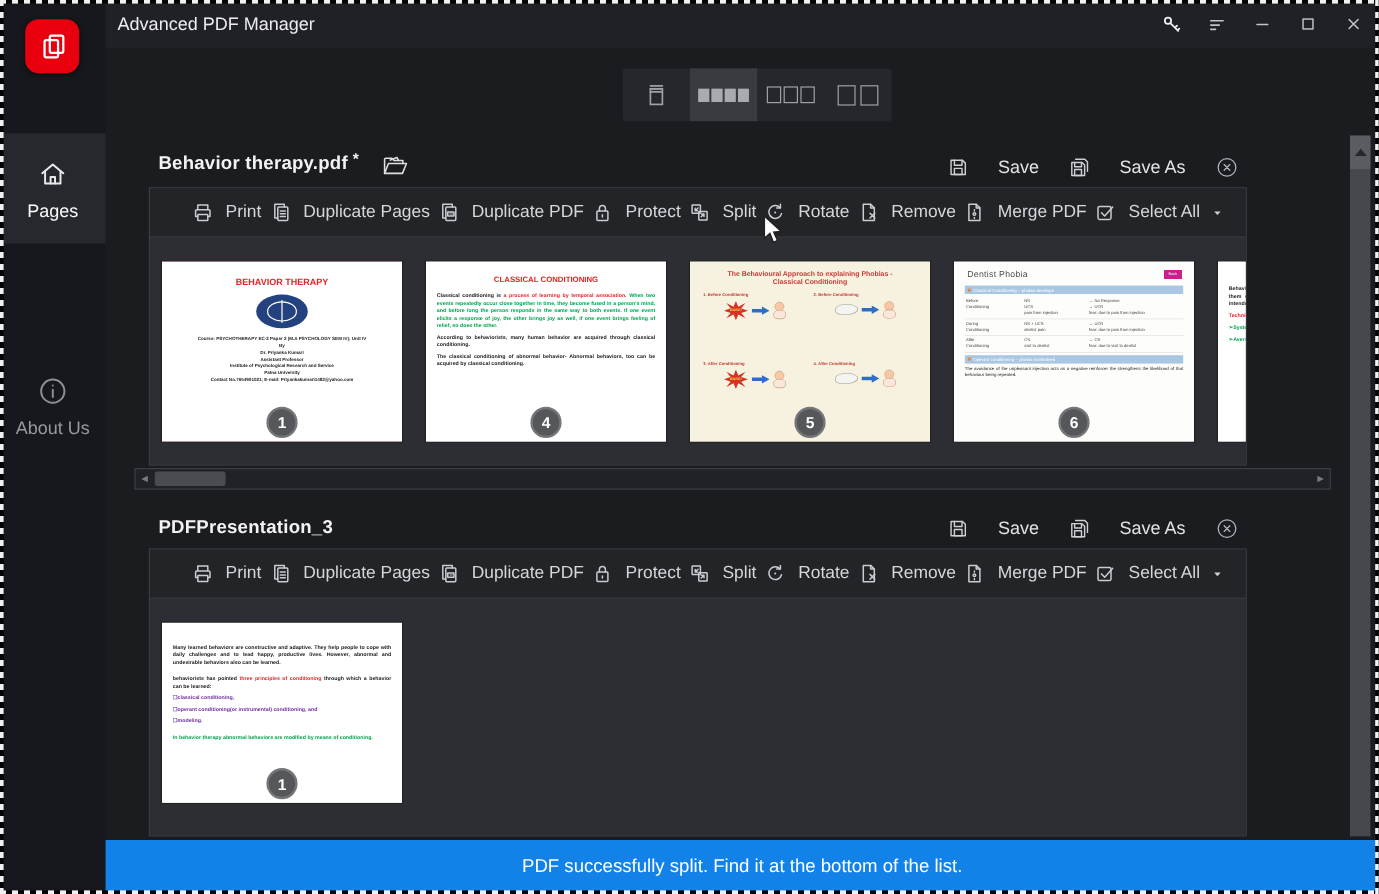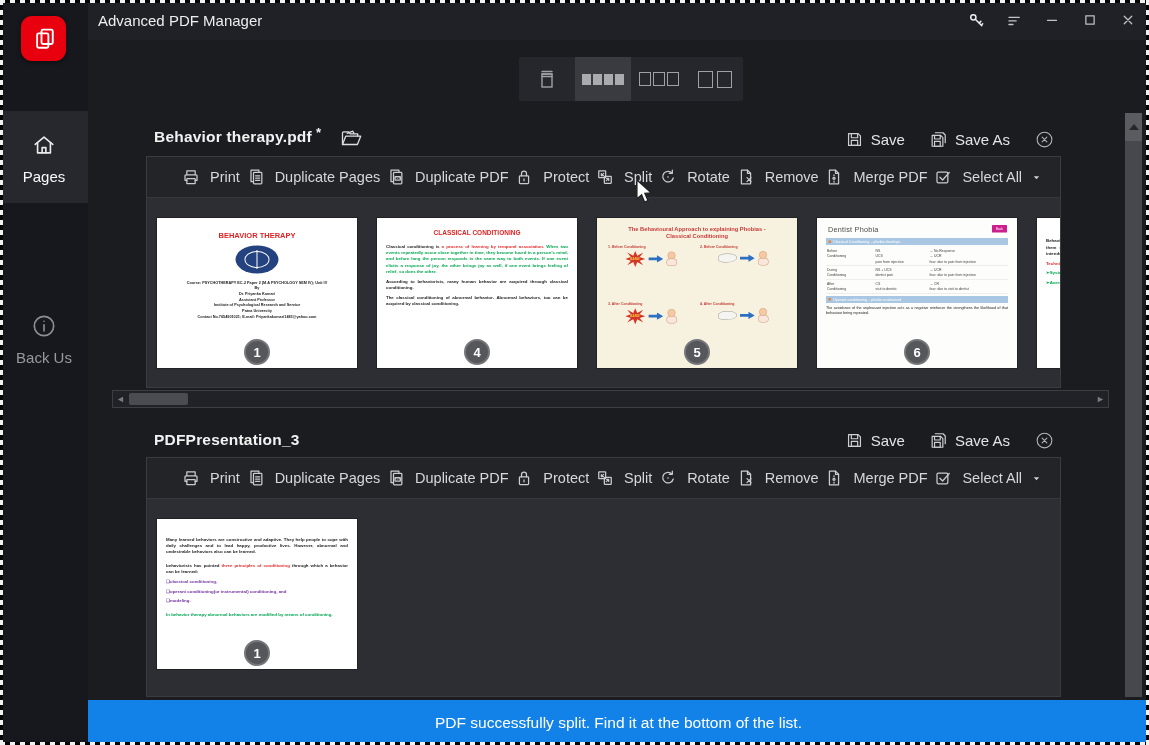--- a/index.html
+++ b/index.html
@@ -37,28 +37,28 @@
 
   
   .view-switch{position:absolute;left:519px;top:57px;height:44px;display:flex;background:#26272c;border-radius:2px;}
   .vs-btn{width:56px;height:44px;display:flex;align-items:center;justify-content:center;color:#9fa1a6;}
   .vs-btn.active{background:#393b40;color:#b9babe;}
   .sq{display:inline-block;box-sizing:border-box;border:1.5px solid currentColor;background:transparent;}
   .sq.f{background:#a9abaf;border-color:#a9abaf;}
   .sqrow{display:flex;gap:2px;align-items:center;}
 
   
-  .doc-section{position:absolute;left:122px;width:915px;padding-left:24px;}
+  .doc-section{position:absolute;left:100px;width:915px;padding-left:24px;}
   .doc-header{height:34px;display:flex;align-items:center;justify-content:space-between;padding:0 6px 0 8px;color:#f2f2f3;}
   .doc-name-wrap{display:flex;align-items:flex-start;gap:4px;}
   .doc-name{font-size:15.5px;font-weight:700;letter-spacing:.2px;}
   .doc-mod{font-size:13px;line-height:10px;font-weight:700;}
   .doc-folder{color:#dddee1;margin-left:14px;margin-top:-2px;}
   .hdr-actions{display:flex;align-items:center;gap:24px;color:#e2e3e6;font-size:15px;}
-  .hdr-btn{display:flex;align-items:center;gap:7px;color:#e2e3e6;}
+  .hdr-btn{display:flex;align-items:center;gap:24px;color:#e2e3e6;}
   .hdr-btn .icon{color:#cfd0d4;display:flex;}
   .doc-close{color:#b4b5ba;display:flex;}
 
   .doc-panel{border:1px solid #3a3c42;box-sizing:border-box;background:#222428;}
   .doc-toolbar{height:40px;display:flex;align-items:center;justify-content:space-between;
     padding:0 14px 0 34px;color:#d6d7da;font-size:14.5px;background:#222428;}
   .tb-item{display:flex;align-items:center;gap:9px;white-space:nowrap;}
   .tb-item .icon{display:flex;color:#cbccd0;}
   .tb-caret{display:flex;align-items:center;justify-content:center;width:18px;color:#cfd0d3;}
 
@@ -142,21 +142,21 @@
     <span class="lbl">Pages</span>
   </div>
   <div class="side-item si-about">
     <span class="icon">
       <svg viewBox="0 0 24 24" width="28" height="28" fill="none" stroke="currentColor" stroke-width="1.4" stroke-linecap="round">
         <circle cx="12" cy="12" r="8.3"></circle>
           <path d="M12 11v5.2"></path>
           <circle cx="12" cy="7.9" r="0.7" fill="currentColor" stroke="none"></circle>
       </svg>
     </span>
-    <span class="lbl">Back Us</span>
+    <span class="lbl">About Us</span>
   </div>
 </div>
 
 <div class="titlebar">
   <span class="title-text">Advanced PDF Manager</span>
   <div class="win-controls">
     <span class="win-btn key">
       <svg viewBox="0 0 24 24" width="19" height="19" fill="none" stroke="currentColor" stroke-width="1.9" stroke-linecap="round">
         <circle cx="8" cy="8" r="3.3"></circle>
           <path d="M10.5 10.5l8.2 8.2M15.3 15.3l2.2-2.2M18 18l1.8-1.8"></path>

